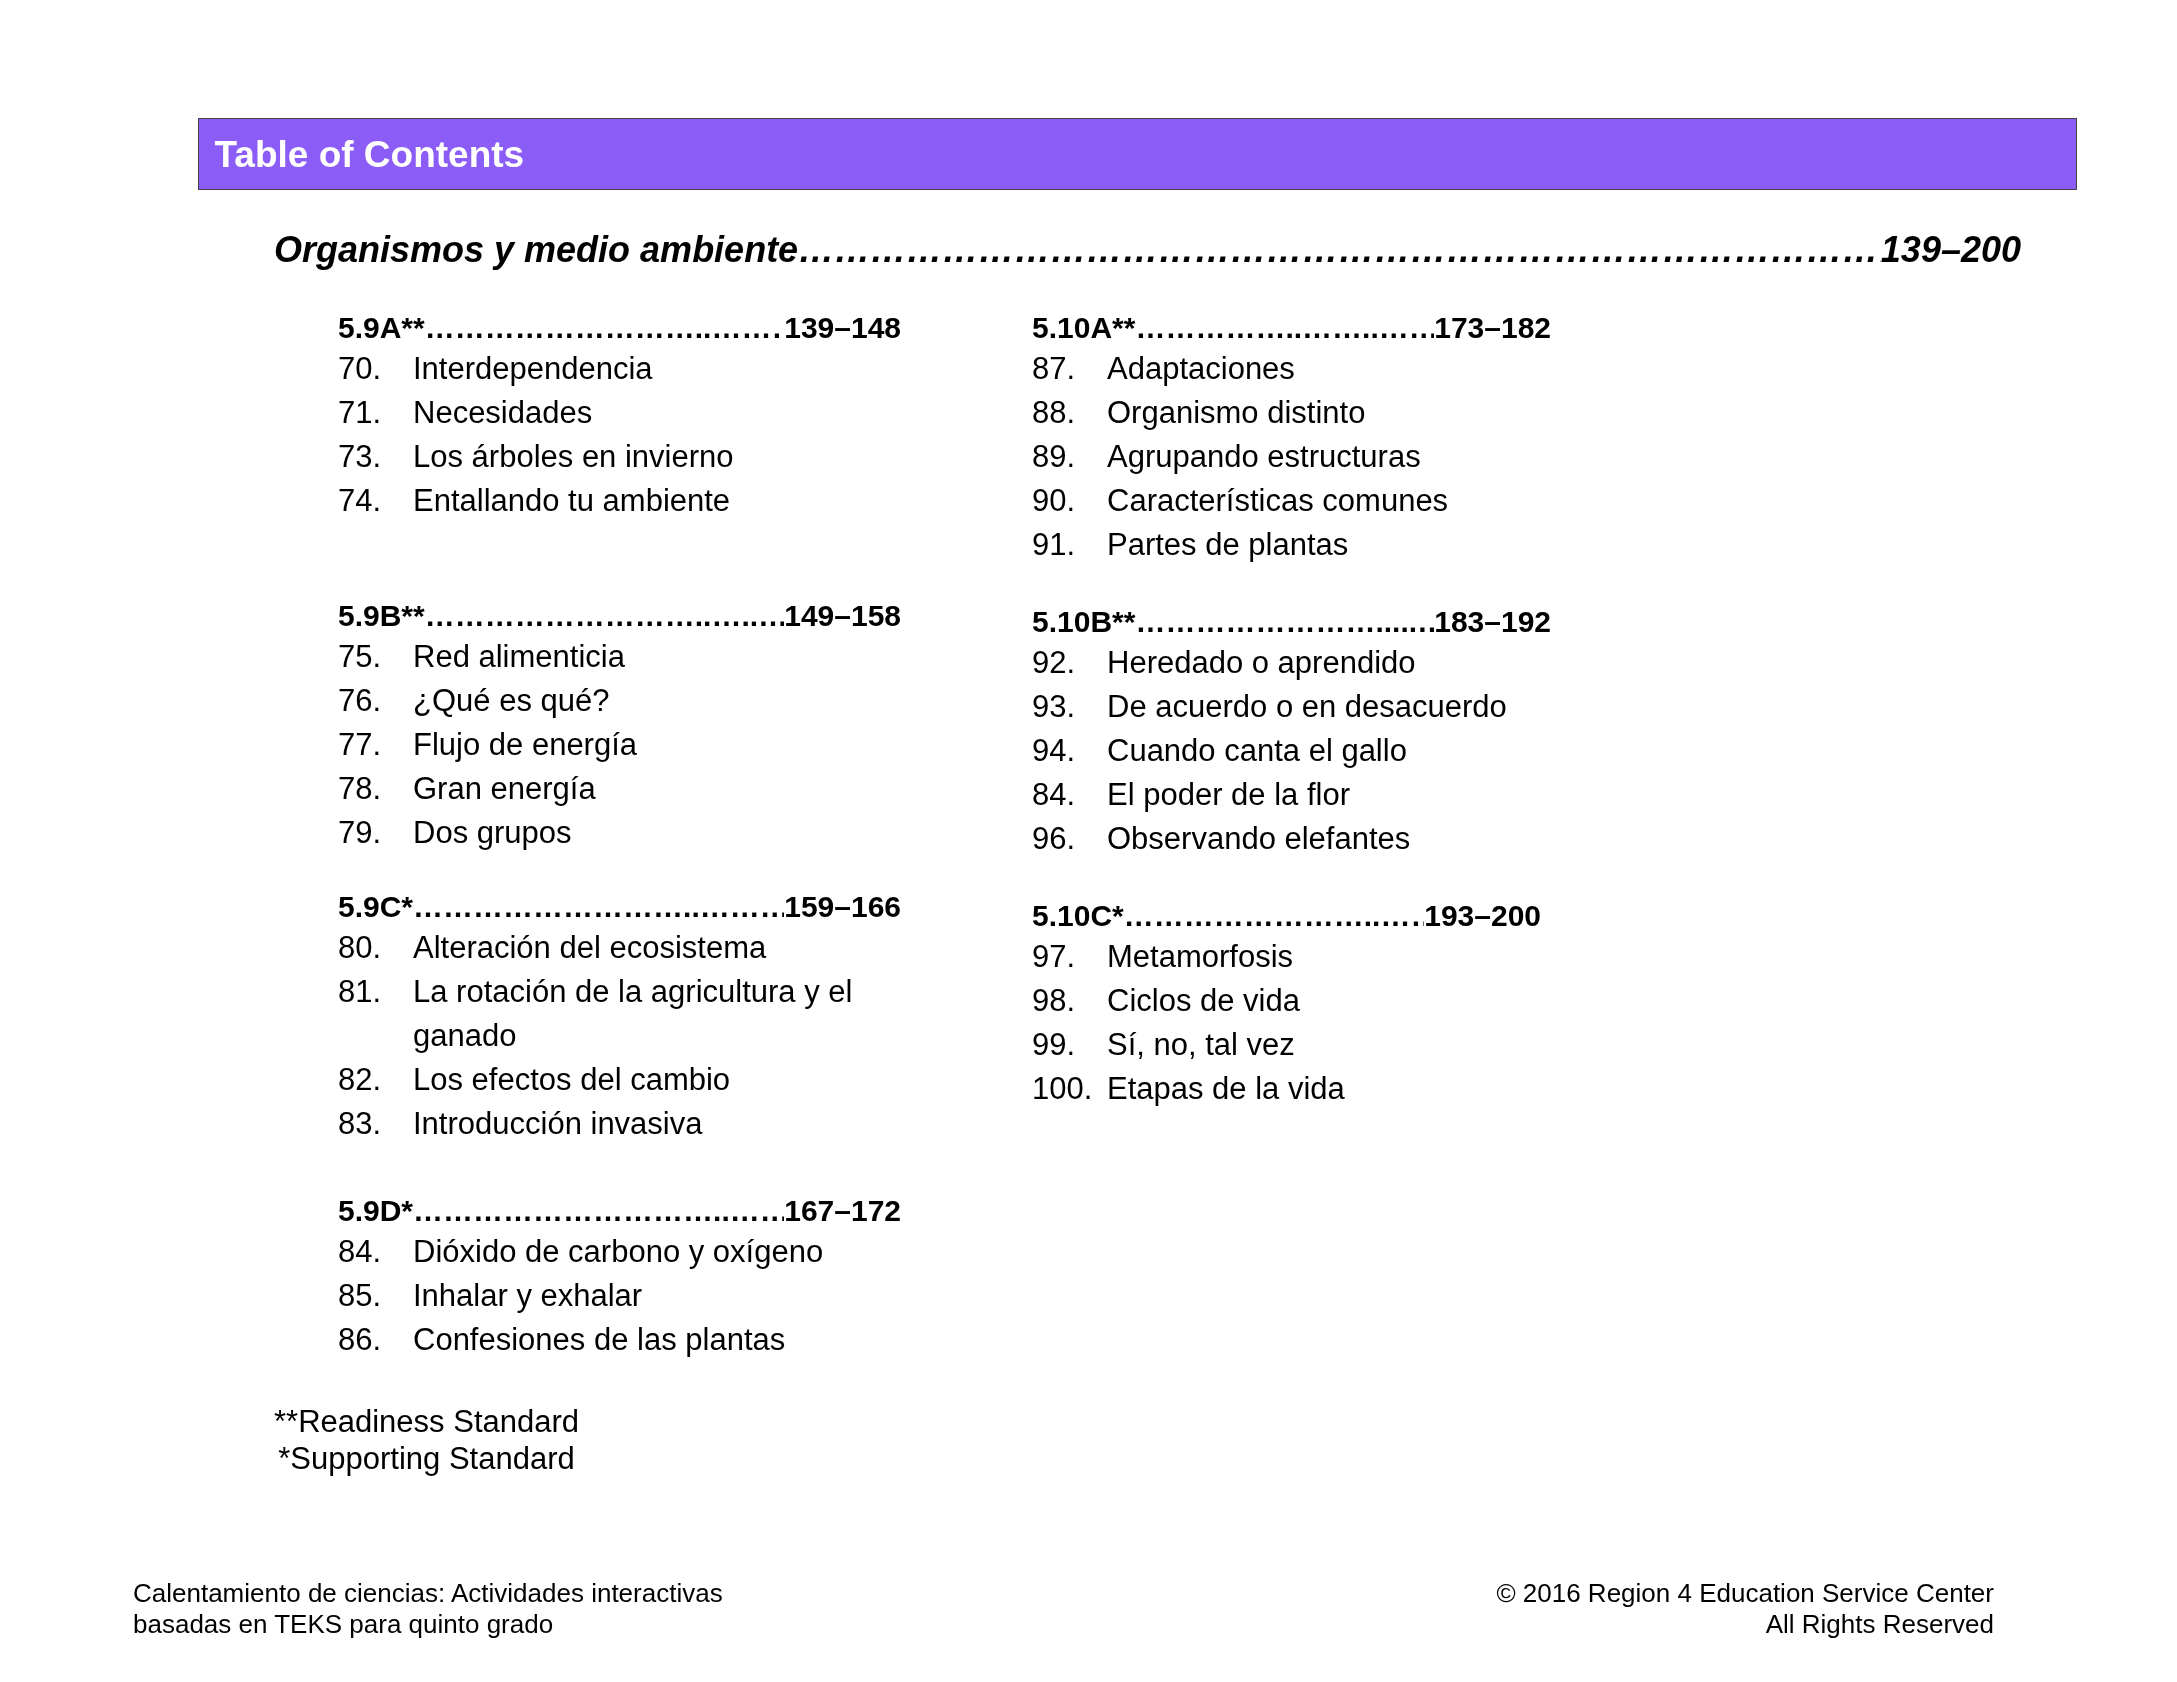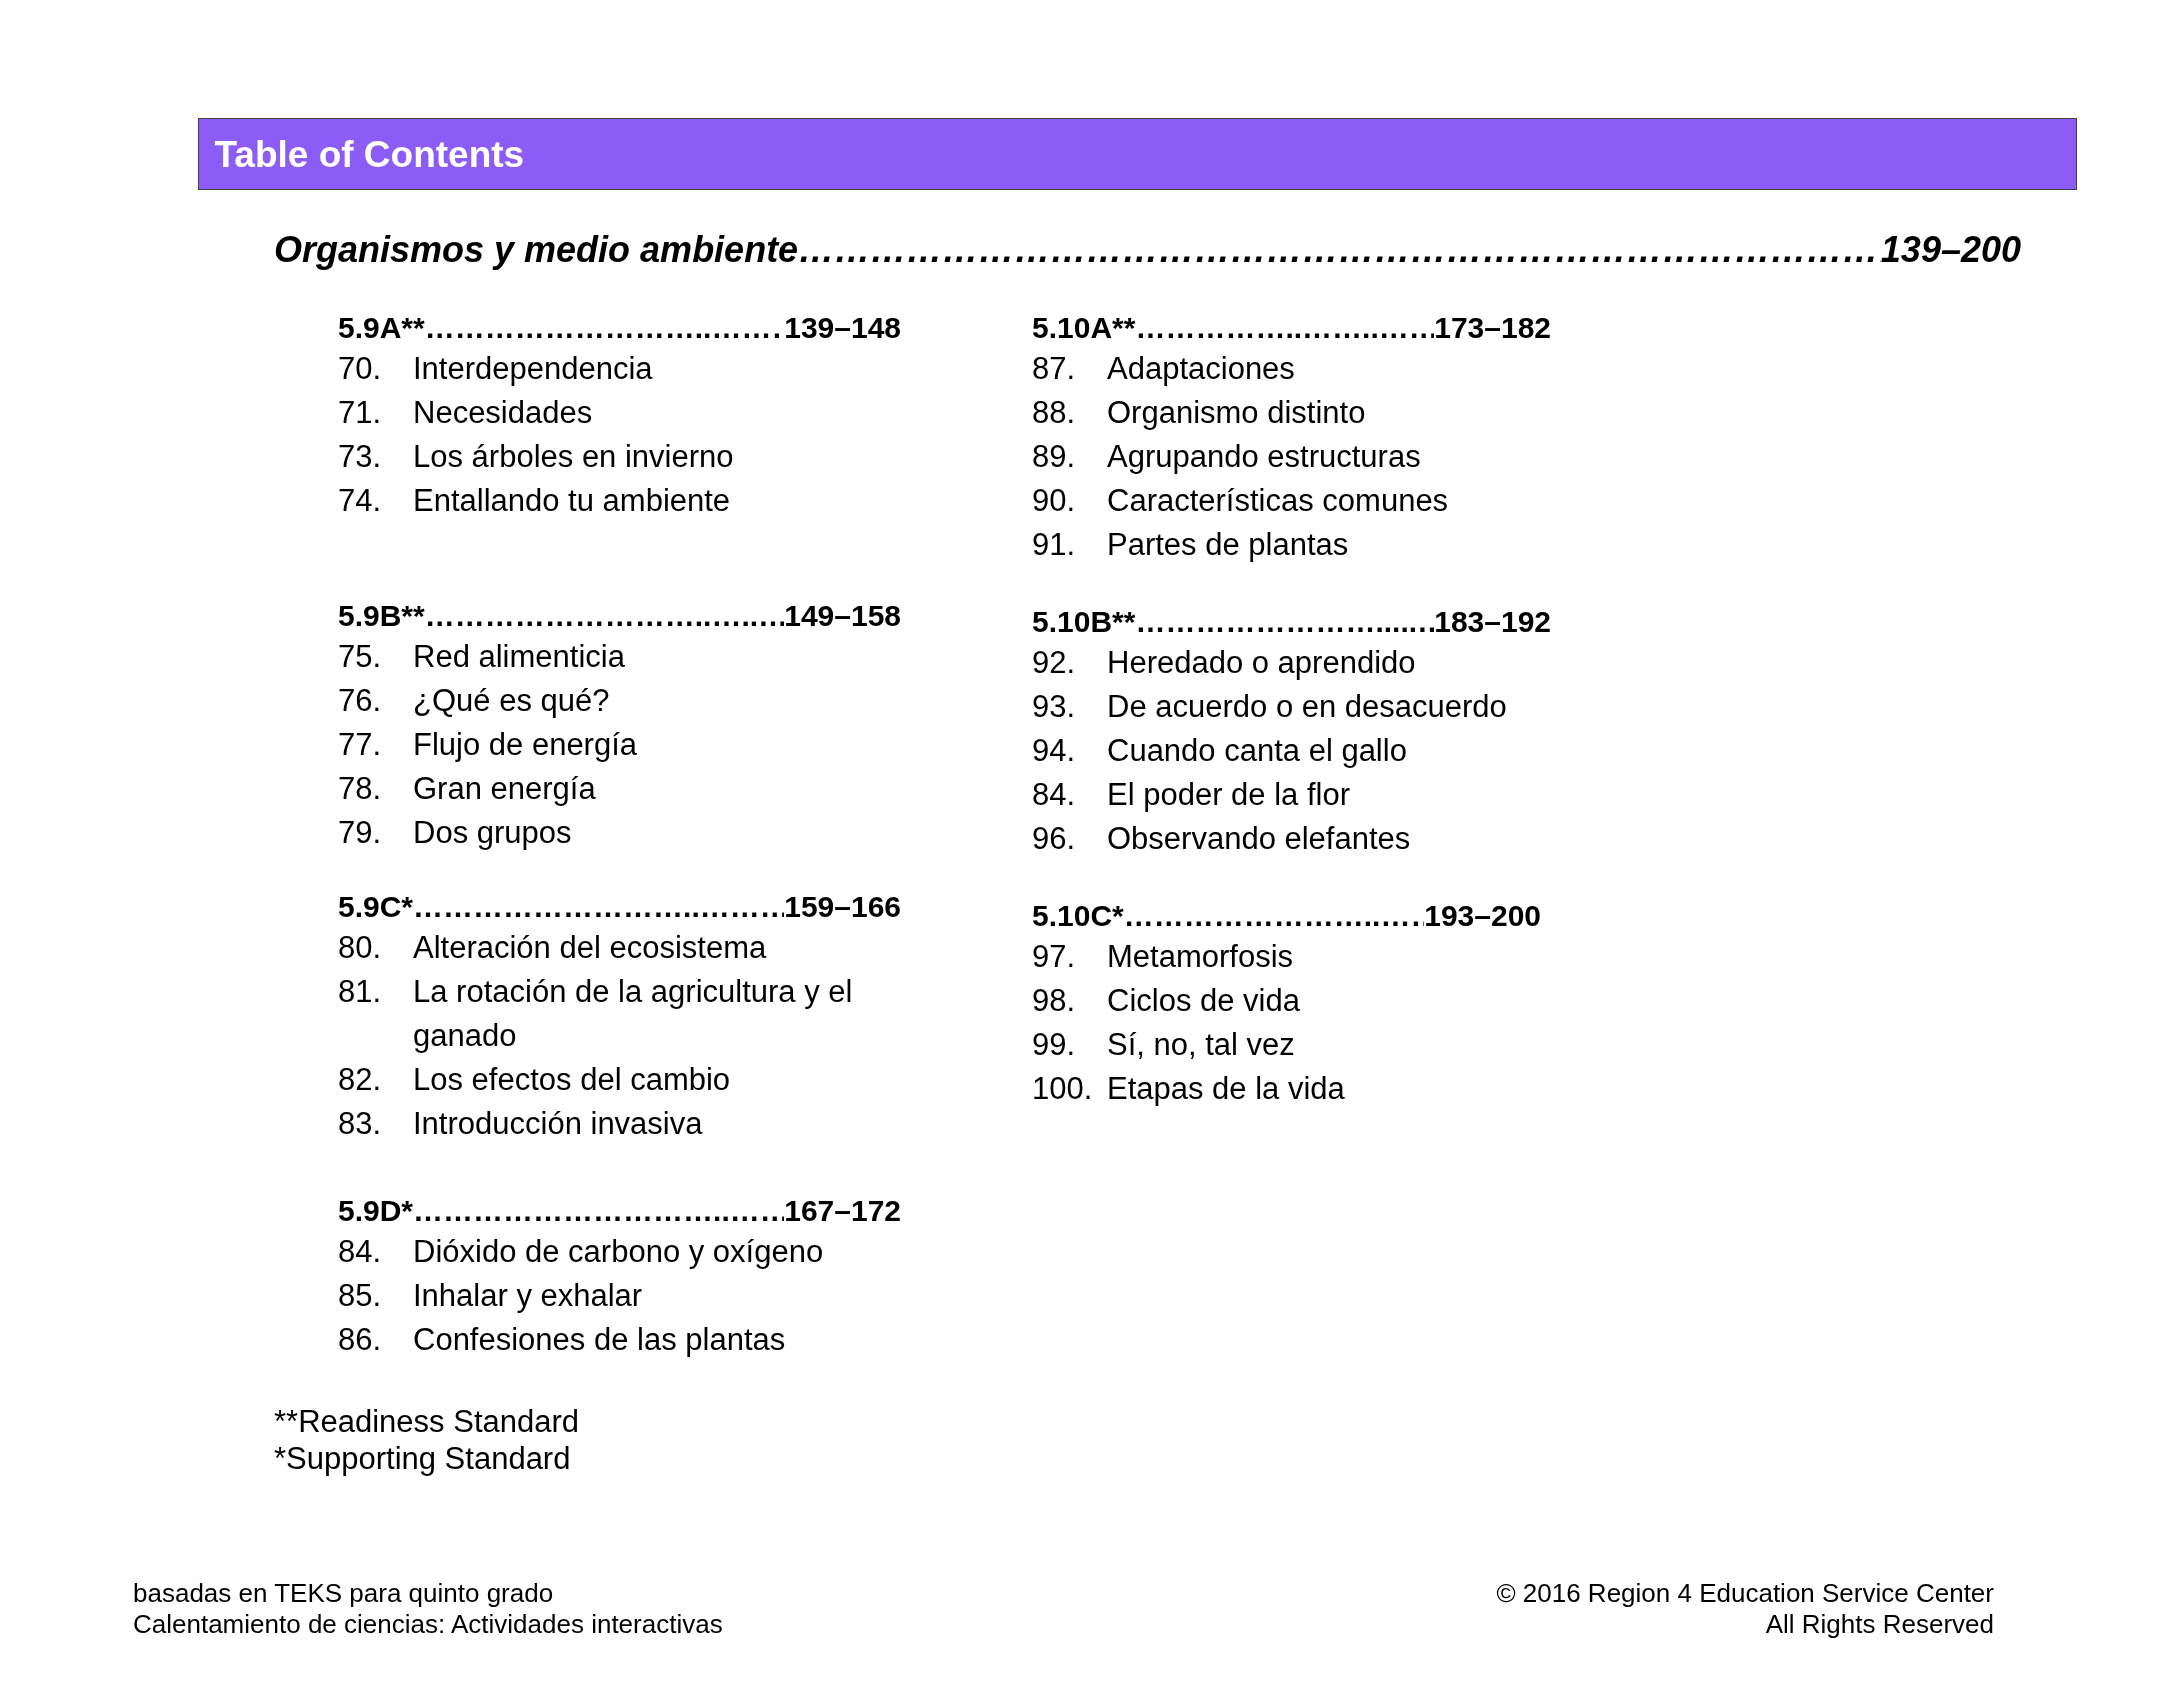--- a/index.html
+++ b/index.html
@@ -15,21 +15,21 @@
   .section-title .label { flex: 0 0 auto; }
   .section-title .dots { flex: 1 1 auto; overflow: hidden; white-space: nowrap; }
   .section-title .pages { flex: 0 0 auto; }
   .group { position: absolute; }
   .group-head { font-weight: bold; font-size: 30px; line-height: 39px; height: 39px; display: flex; white-space: nowrap; }
   .group-head .dots { overflow: hidden; white-space: nowrap; flex: 1 1 auto; }
   .group-head .pages { flex: 0 0 auto; }
   .item { display: flex; font-size: 31px; line-height: 44px; }
   .item .num { width: 75px; flex: 0 0 75px; }
   .item .txt { white-space: normal; width: 466px; }
-  .legend { left: 274px; top: 1403px; font-size: 31px; line-height: 37px; }
+  .legend { left: 274px; top: 1403px; font-size: 31px; line-height: 37px; text-align: center; }
   .footer-left { left: 133px; top: 1578px; font-size: 26px; line-height: 31px; }
   .footer-right { right: 184px; top: 1578px; font-size: 26px; line-height: 31px; text-align: right; }
 </style>
 </head>
 <body>
 
 <div class="header-bar">
   <div class="header-title">Table of Contents</div>
 </div>
 
@@ -214,21 +214,21 @@
       <span class="txt">Etapas de la vida</span>
     </div>
 </div>
 
 <div class="abs legend">
   <div>**Readiness Standard</div>
   <div>*Supporting Standard</div>
 </div>
 
 <div class="abs footer-left">
+  <div>Calentamiento de ciencias: Actividades interactivas</div>
   <div>basadas en TEKS para quinto grado</div>
-  <div>Calentamiento de ciencias: Actividades interactivas</div>
 </div>
 
 <div class="abs footer-right">
   <div>© 2016 Region 4 Education Service Center</div>
   <div>All Rights Reserved</div>
 </div>
 
 
 </body></html>

